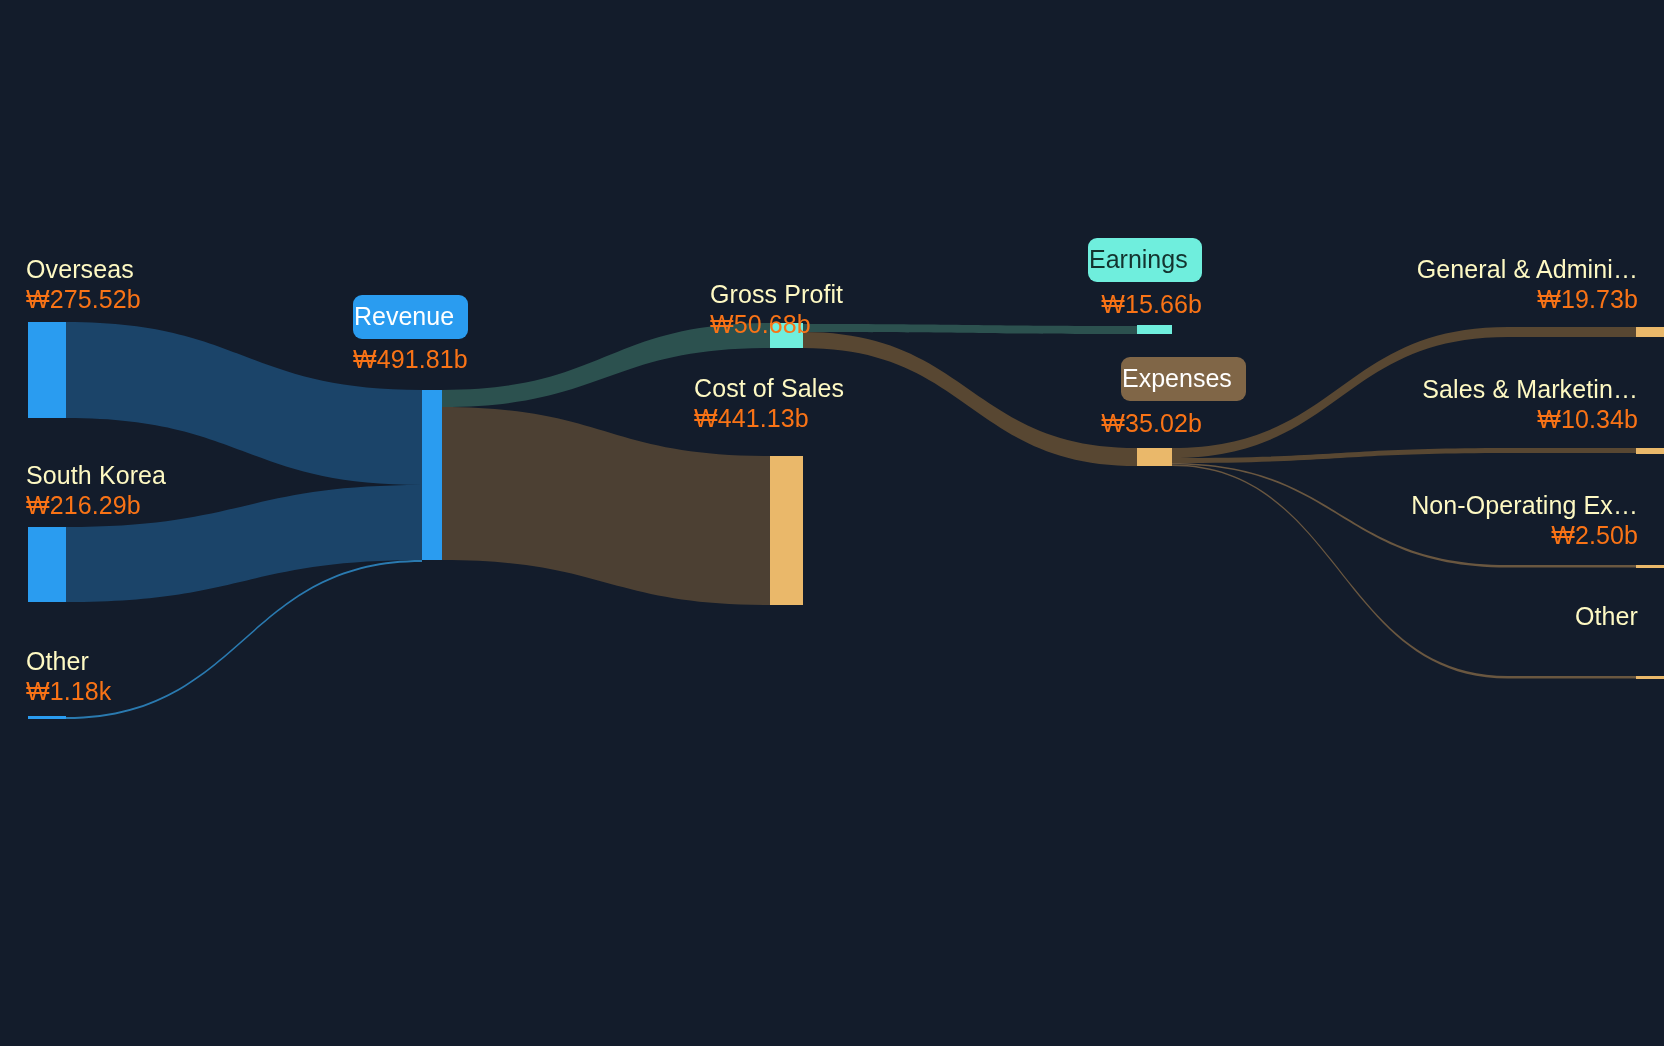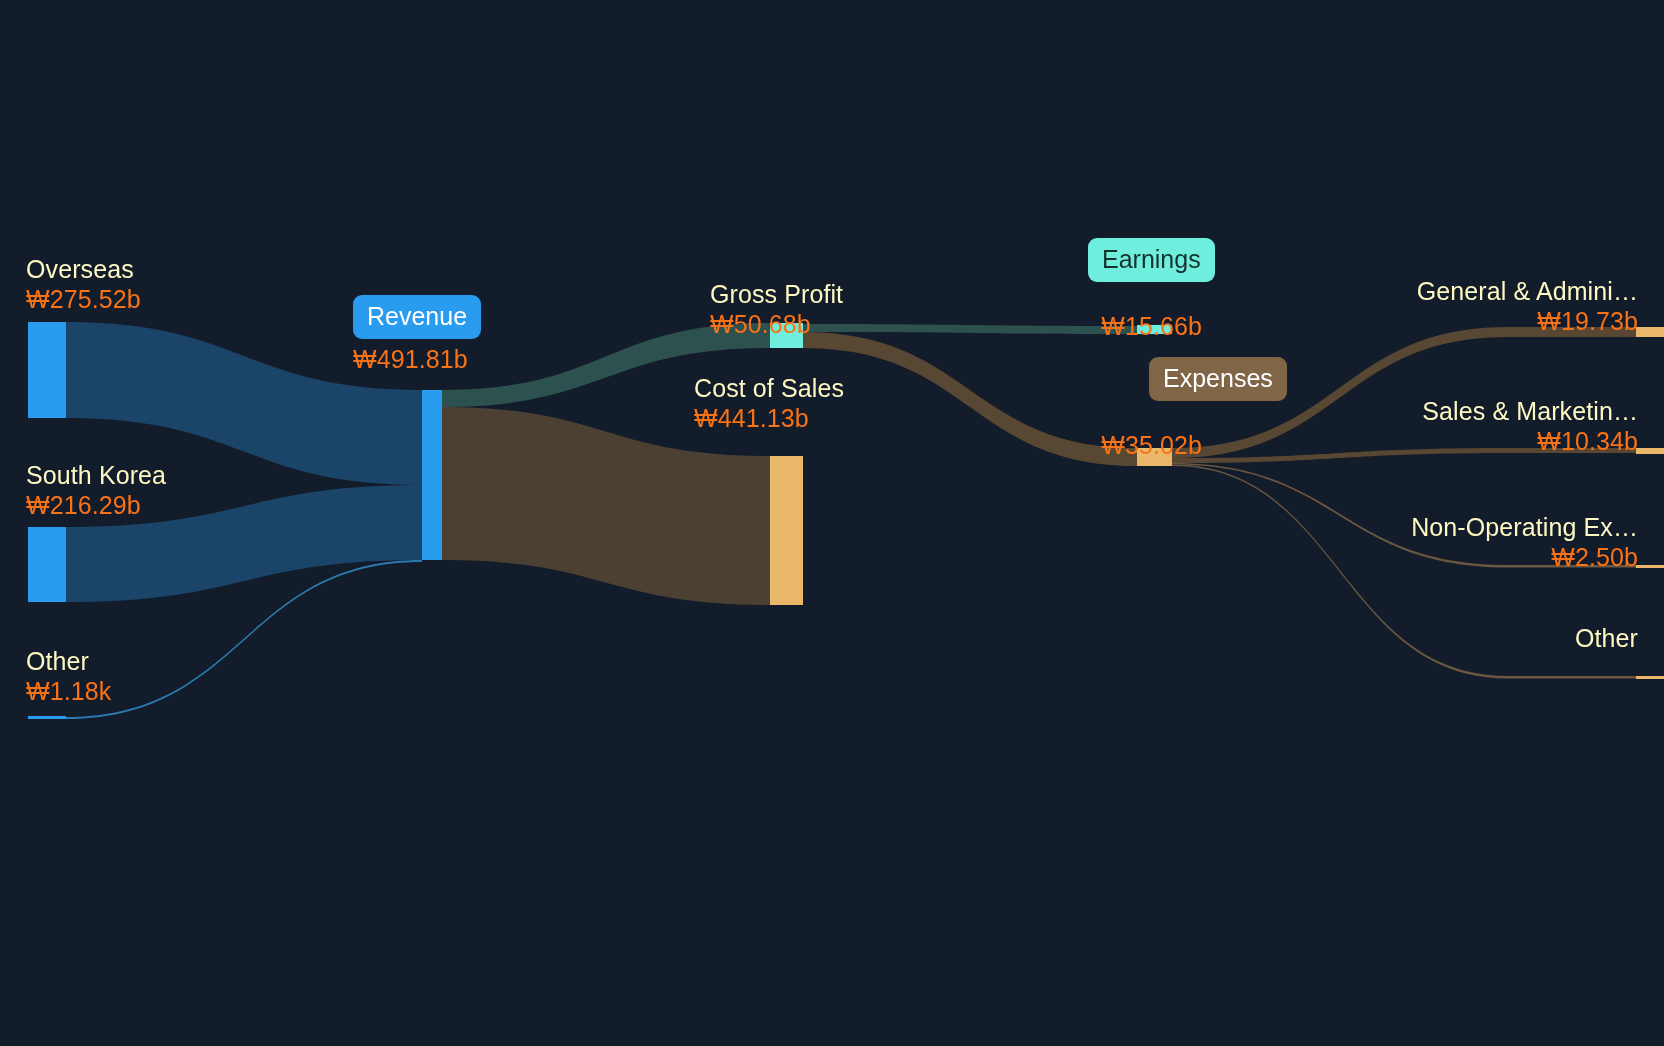--- a/index.html
+++ b/index.html
@@ -31,28 +31,28 @@
     color: #fef9c3;
     line-height: 30px;
     letter-spacing: 0.1px;
   }
   .lbl-val {
     font-size: 25px;
     color: #f97316;
     line-height: 30px;
     letter-spacing: 0.1px;
   }
-  .lbl.right-align { text-align: right; margin-top: 22px; }
+  .lbl.right-align { text-align: right; }
   .badge {
     position: absolute;
     display: inline-block;
     border-radius: 9px;
     font-size: 25px;
     line-height: 30px;
-    padding: 6px 14px 8px 14px;
+    padding: 6px 14px 8px 1px;
     white-space: nowrap;
   }
   .badge-revenue {
     background: #2a9cf0;
     color: #ffffff;
   }
   .badge-earnings {
     background: #6feedd;
     color: #13332f;
   }
@@ -143,21 +143,21 @@
   <div class="lbl" style="left:694px; top:373px;">
     <div class="lbl-name">Cost of Sales</div>
     <div class="lbl-val">₩441.13b</div>
   </div>
 
   <div class="badge badge-earnings" style="left:1088px; top:238px;">Earnings</div>
   <div class="lbl right-align" style="left:902px; top:289px; width:300px;">
     <div class="lbl-val">₩15.66b</div>
   </div>
 
-  <div class="badge badge-expenses" style="left:1149px; top:357px;">Expenses</div>
+  <div class="badge badge-expenses" style="left:1121px; top:357px;">Expenses</div>
   <div class="lbl right-align" style="left:902px; top:408px; width:300px;">
     <div class="lbl-val">₩35.02b</div>
   </div>
 
   <div class="lbl right-align" style="left:1200px; top:254px; width:438px;">
     <div class="lbl-name">General &amp; Admini…</div>
     <div class="lbl-val">₩19.73b</div>
   </div>
 
   <div class="lbl right-align" style="left:1200px; top:374px; width:438px;">

